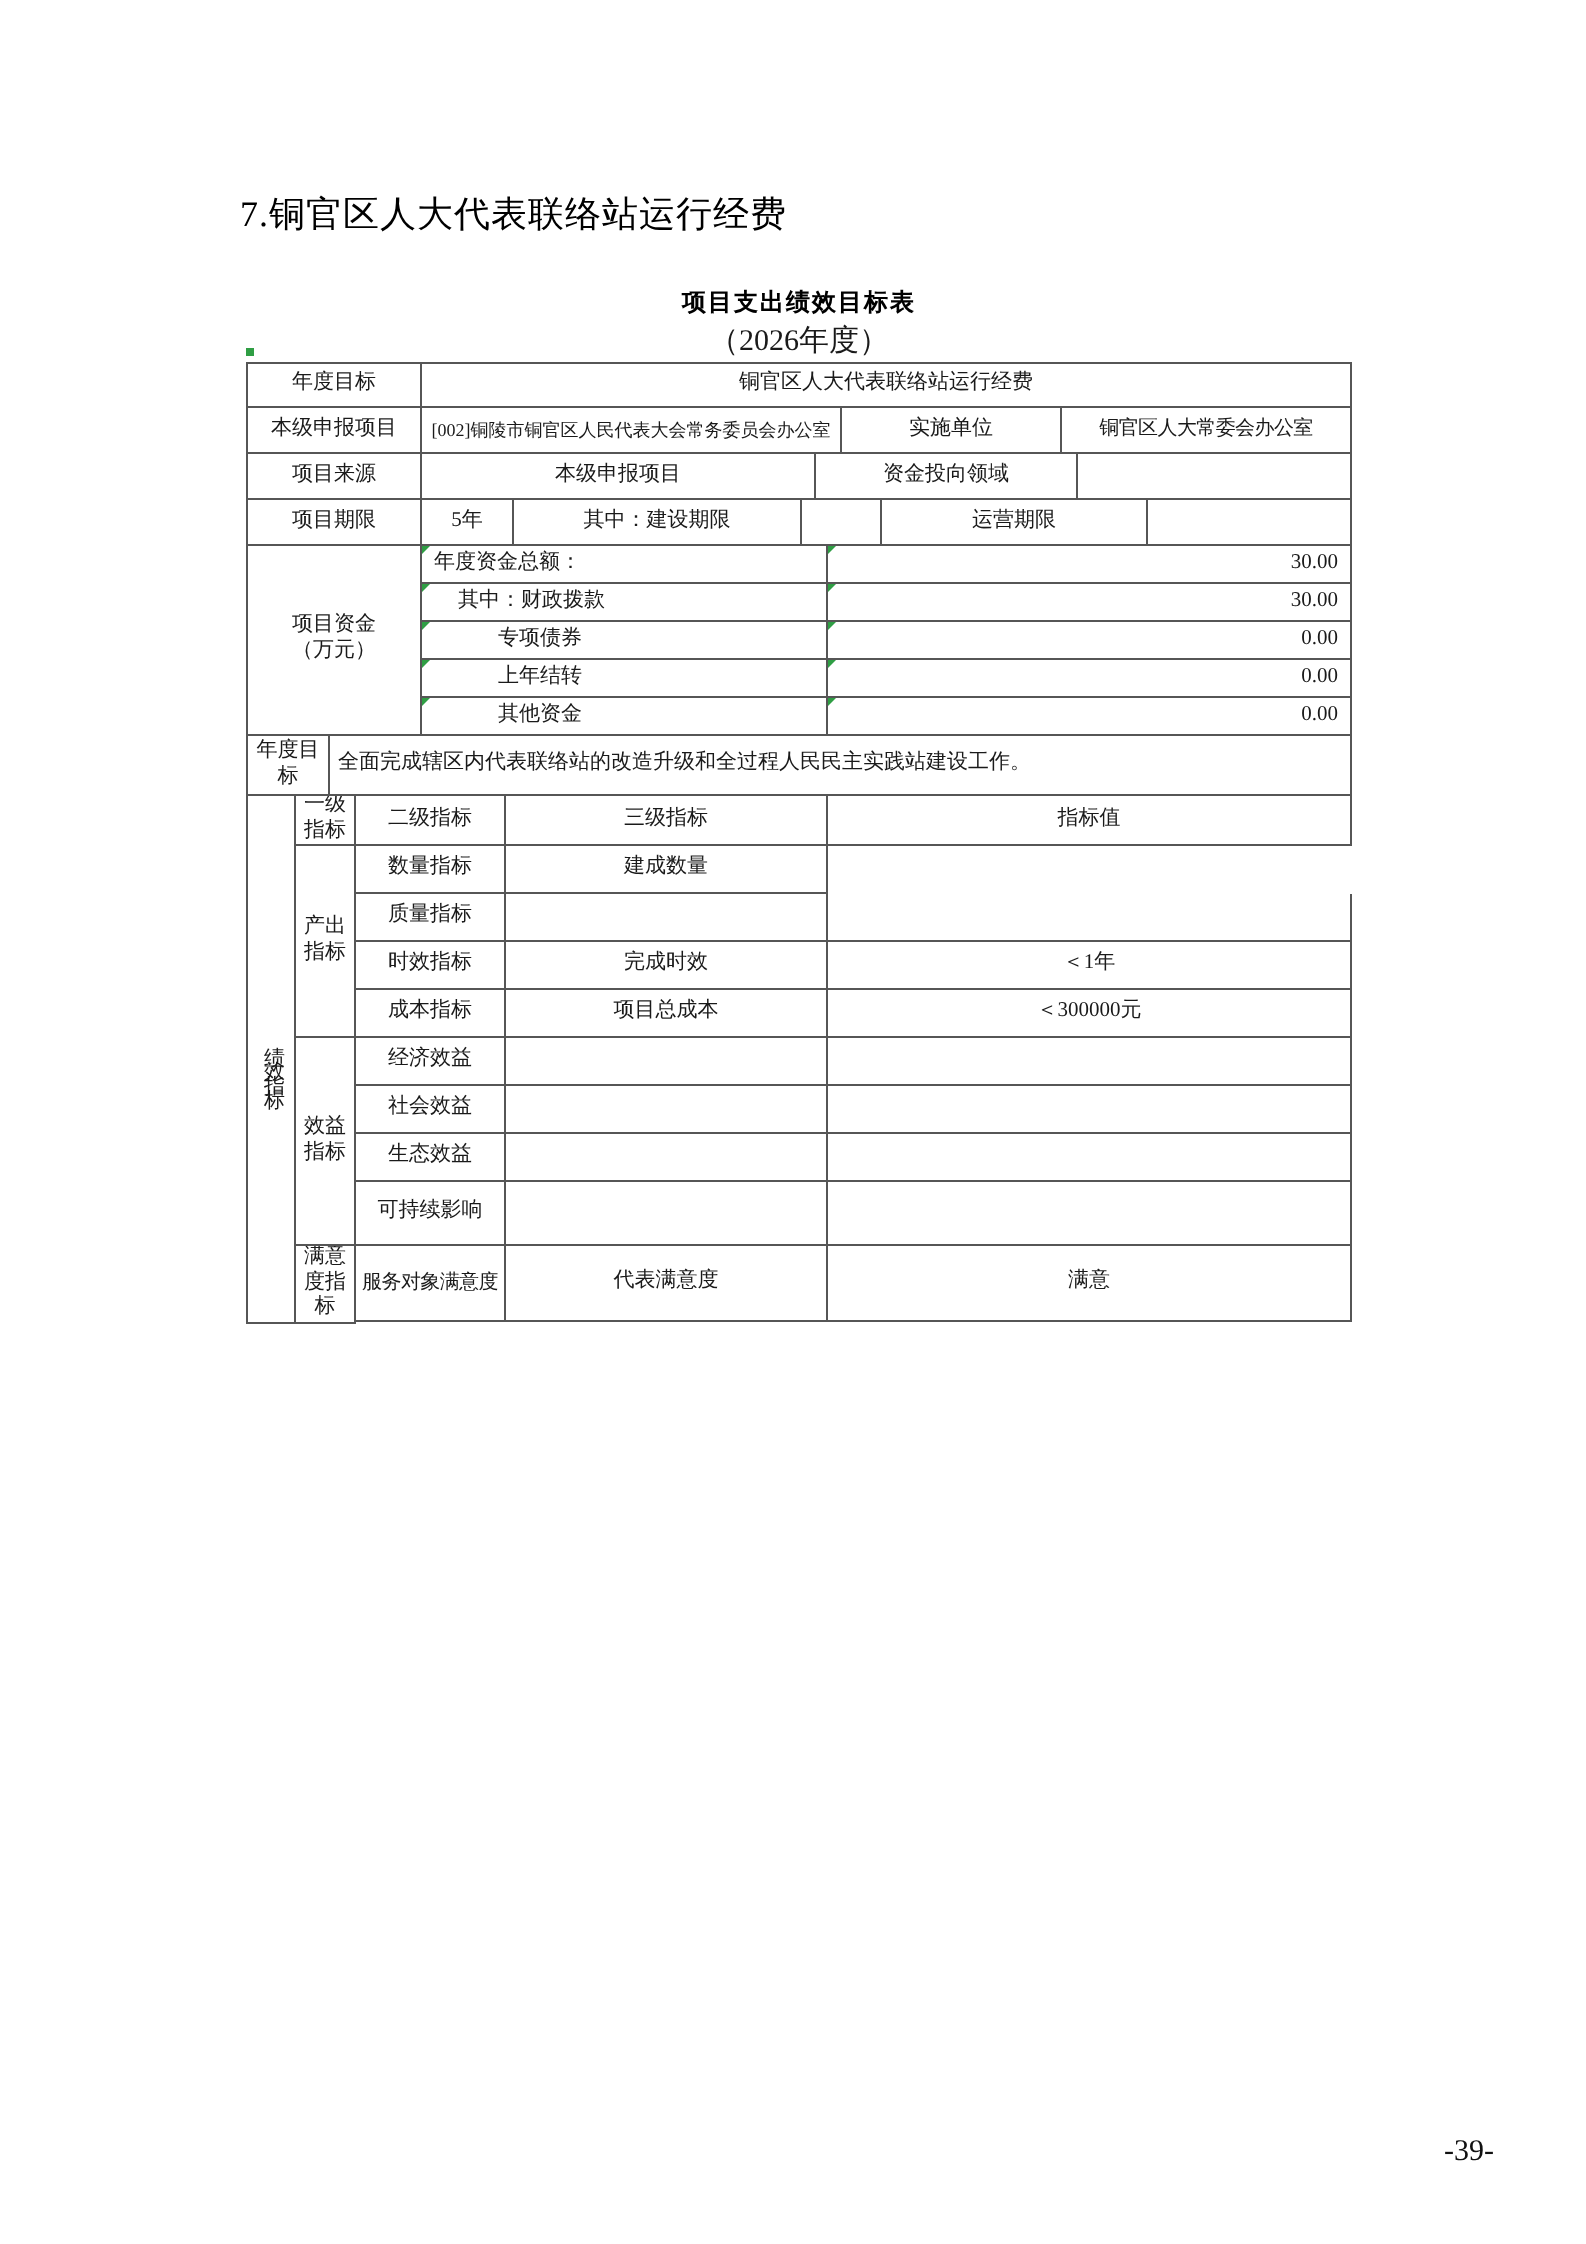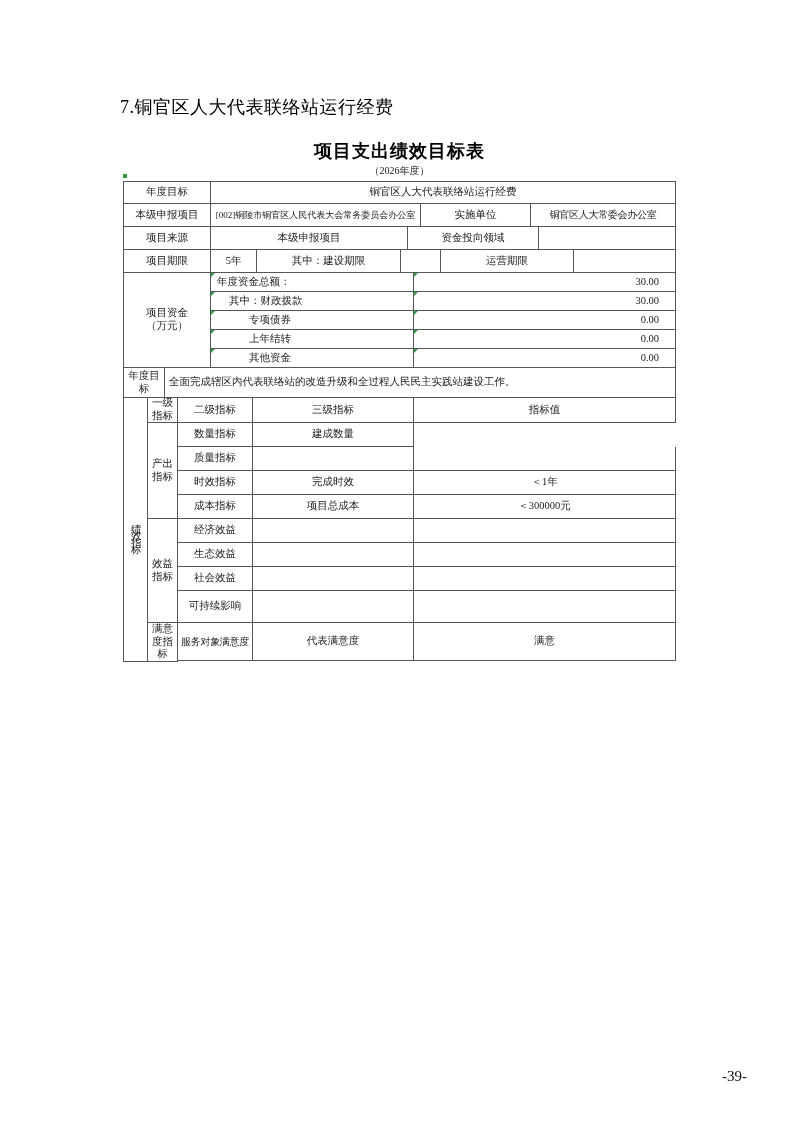--- a/index.html
+++ b/index.html
@@ -3,22 +3,22 @@
 <meta charset="utf-8">
 <style>
   :root { --bc:#565656; --ink:#1a1a1a; }
   * { margin:0; padding:0; }
   body { background:#e8e8e8; font-family:"Liberation Serif","DejaVu Serif",serif; }
   .page { position:relative; width:793px; height:1122px; background:#ffffff; margin:0 auto; overflow:hidden; box-shadow:0 0 2px #bbb; }
 
   .doc-heading { position:absolute; left:120px; top:95px; font-size:18px; font-weight:normal; color:#000; letter-spacing:0.5px; }
 
   .tbl-wrap { position:absolute; left:123px; top:140px; width:553px; }
-  .tbl-title { height:23px; line-height:23px; text-align:center; font-size:18px; font-weight:bold; color:#000; letter-spacing:1px; }
-  .tbl-year { position:relative; height:18px; line-height:16px; text-align:center; font-size:10px; color:#1a1a1a; }
+  .tbl-title { height:23px; line-height:23px; text-align:center; font-size:12px; font-weight:bold; color:#000; letter-spacing:1px; }
+  .tbl-year { position:relative; height:18px; line-height:16px; text-align:center; font-size:15px; color:#1a1a1a; }
   .stray-green { position:absolute; left:0; bottom:3px; width:4px; height:4px; background:#2f9e44; }
 
   .btable { border-top:1px solid var(--bc); border-left:1px solid var(--bc); background:#fff; }
   .trow { display:flex; }
   .cell { box-sizing:border-box; border-right:1px solid var(--bc); border-bottom:1px solid var(--bc);
           display:flex; align-items:center; justify-content:center; font-size:10.5px; color:var(--ink);
           line-height:1.2; text-align:center; overflow:hidden; flex:0 0 auto; }
   .cell.fill { flex:1 1 auto; }
   .left  { justify-content:flex-start; text-align:left; }
   .right { justify-content:flex-end; text-align:right; }
@@ -28,21 +28,21 @@
   .wrapcell { flex-wrap:wrap; align-content:center; padding:0 2px; }
   .gt { position:relative; }
   .gt::before { content:""; position:absolute; left:0; top:0; width:0; height:0;
                 border-top:4px solid #2f9e44; border-right:4px solid transparent; }
   .vlabel { writing-mode:vertical-rl; text-orientation:upright; letter-spacing:7px; }
   .funds-label { flex-direction:column; }
   .goal-text { padding-left:4px; }
   .pad6  { padding-left:6px; }
   .pad18 { padding-left:18px; }
   .pad38 { padding-left:38px; }
-  .pr6   { padding-right:16px; }
+  .pr6   { padding-right:6px; }
   .page-number { position:absolute; left:722px; top:1068px; font-size:15px; color:#111; }
 </style>
 </head>
 <body>
 
 <div class="page">
 
   <div class="doc-heading">7.铜官区人大代表联络站运行经费</div>
 
   <div class="tbl-wrap">
@@ -154,26 +154,26 @@
 
           <div class="trow">
             <div class="cell wrapcell" style="width:30px">效益指标</div>
             <div class="colblock">
               <div class="trow" style="height:24px">
                 <div class="cell" style="width:75px">经济效益</div>
                 <div class="cell" style="width:161px"></div>
                 <div class="cell fill"></div>
               </div>
               <div class="trow" style="height:24px">
+                <div class="cell" style="width:75px">社会效益</div>
+                <div class="cell" style="width:161px"></div>
+                <div class="cell fill"></div>
+              </div>
+              <div class="trow" style="height:24px">
                 <div class="cell" style="width:75px">生态效益</div>
-                <div class="cell" style="width:161px"></div>
-                <div class="cell fill"></div>
-              </div>
-              <div class="trow" style="height:24px">
-                <div class="cell" style="width:75px">社会效益</div>
                 <div class="cell" style="width:161px"></div>
                 <div class="cell fill"></div>
               </div>
               <div class="trow" style="height:32px">
                 <div class="cell" style="width:75px">可持续影响</div>
                 <div class="cell" style="width:161px"></div>
                 <div class="cell fill"></div>
               </div>
             </div>
           </div>

